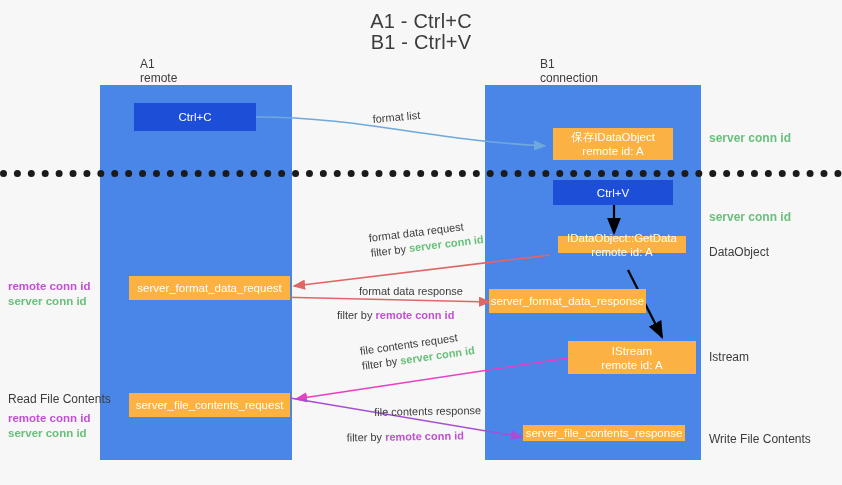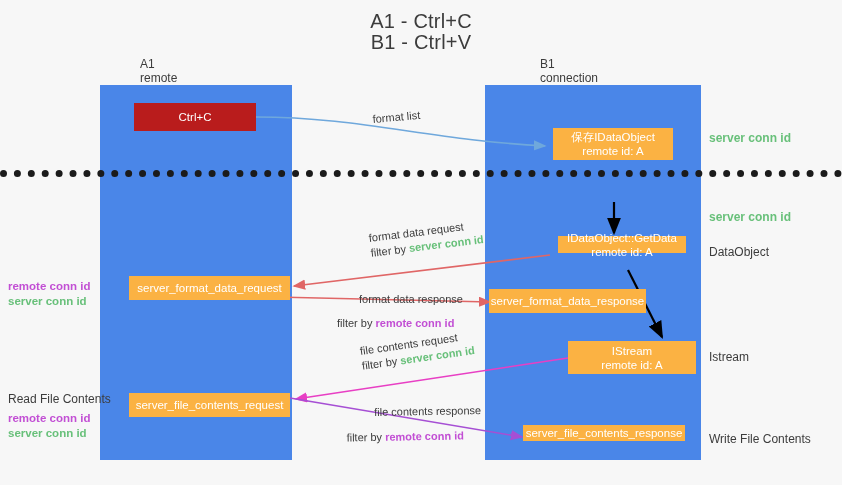--- a/index.html
+++ b/index.html
@@ -57,21 +57,21 @@
     display: flex;
     flex-direction: column;
     align-items: center;
     justify-content: center;
     color: #ffffff;
     font-size: 11.5px;
     line-height: 14px;
     text-align: center;
     padding: 2px 4px;
   }
-  .box.green { background: #b91c1c; }
+  .box.green { background: #1d4ed8; }
   .box.orange { background: #fbb243; }
   .box .l2 { font-size: 11.5px; }
 
   .divider {
     position: absolute;
     left: 0;
     width: 842px;
     height: 0;
     border-top: 7px dotted #1b1b1b;
   }
@@ -161,20 +161,23 @@
 
   <div class="box green" style="left:134px; top:103px; width:122px; height:28px;">
     <span>Ctrl+C</span>
   </div>
 
   <div class="box orange" style="left:553px; top:128px; width:120px; height:32px;">
     <span>保存IDataObject</span>
     <span class="l2">remote id: A</span>
   </div>
 
+  <div class="box green" style="left:553px; top:180px; width:120px; height:25px;">
+    <span>Ctrl+V</span>
+  </div>
 
   <div class="box orange" style="left:558px; top:236px; width:128px; height:17px;">
     <span>IDataObject::GetData</span>
     <span class="l2">remote id: A</span>
   </div>
 
   <div class="box orange" style="left:568px; top:341px; width:128px; height:33px;">
     <span>IStream</span>
     <span class="l2">remote id: A</span>
   </div>
@@ -212,21 +215,21 @@
     <div class="green-txt">server conn id</div>
   </div>
 
   <div class="edge-label rot-neg" style="left:372px; top:112px; transform: rotate(-5deg);">format list</div>
 
   <div class="edge-label rot-neg" style="left:368px; top:231px; transform: rotate(-7deg);">
     <div>format data request</div>
     <div><span>filter by </span><span class="green-txt">server conn id</span></div>
   </div>
 
-  <div class="edge-label" style="left:359px; top:284px; transform: rotate(0deg); margin-top: 8px;">
+  <div class="edge-label" style="left:359px; top:284px; transform: rotate(0deg);">
     <div>format data response</div>
     <div style="margin-top:9px; margin-left:-22px;"><span>filter by </span><span class="purple-txt">remote conn id</span></div>
   </div>
 
   <div class="edge-label rot-neg" style="left:359px; top:344px; transform: rotate(-8deg);">
     <div>file contents request</div>
     <div><span>filter by </span><span class="green-txt">server conn id</span></div>
   </div>
 
   <div class="edge-label rot-neg" style="left:374px; top:405px; transform: rotate(-1deg);">

